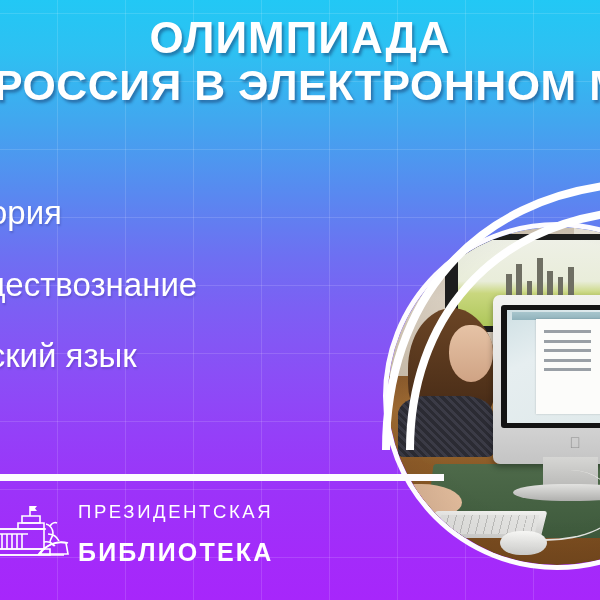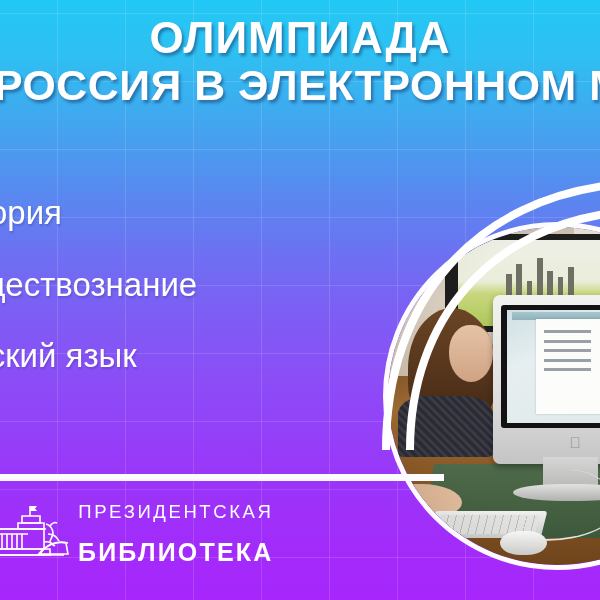--- a/index.html
+++ b/index.html
@@ -106,21 +106,20 @@
   }
   .logo-mark {
     width: 86px;
     height: 64px;
     flex: 0 0 auto;
   }
   .logo-text {
     margin-left: 8px;
     color: #ffffff;
     line-height: 1.0;
-    text-align: right;
   }
   .logo-text .l1 {
     display: block;
     font-size: 18.5px;
     letter-spacing: 2.6px;
     font-weight: normal;
   }
   .logo-text .l2 {
     display: block;
     font-size: 25px;

